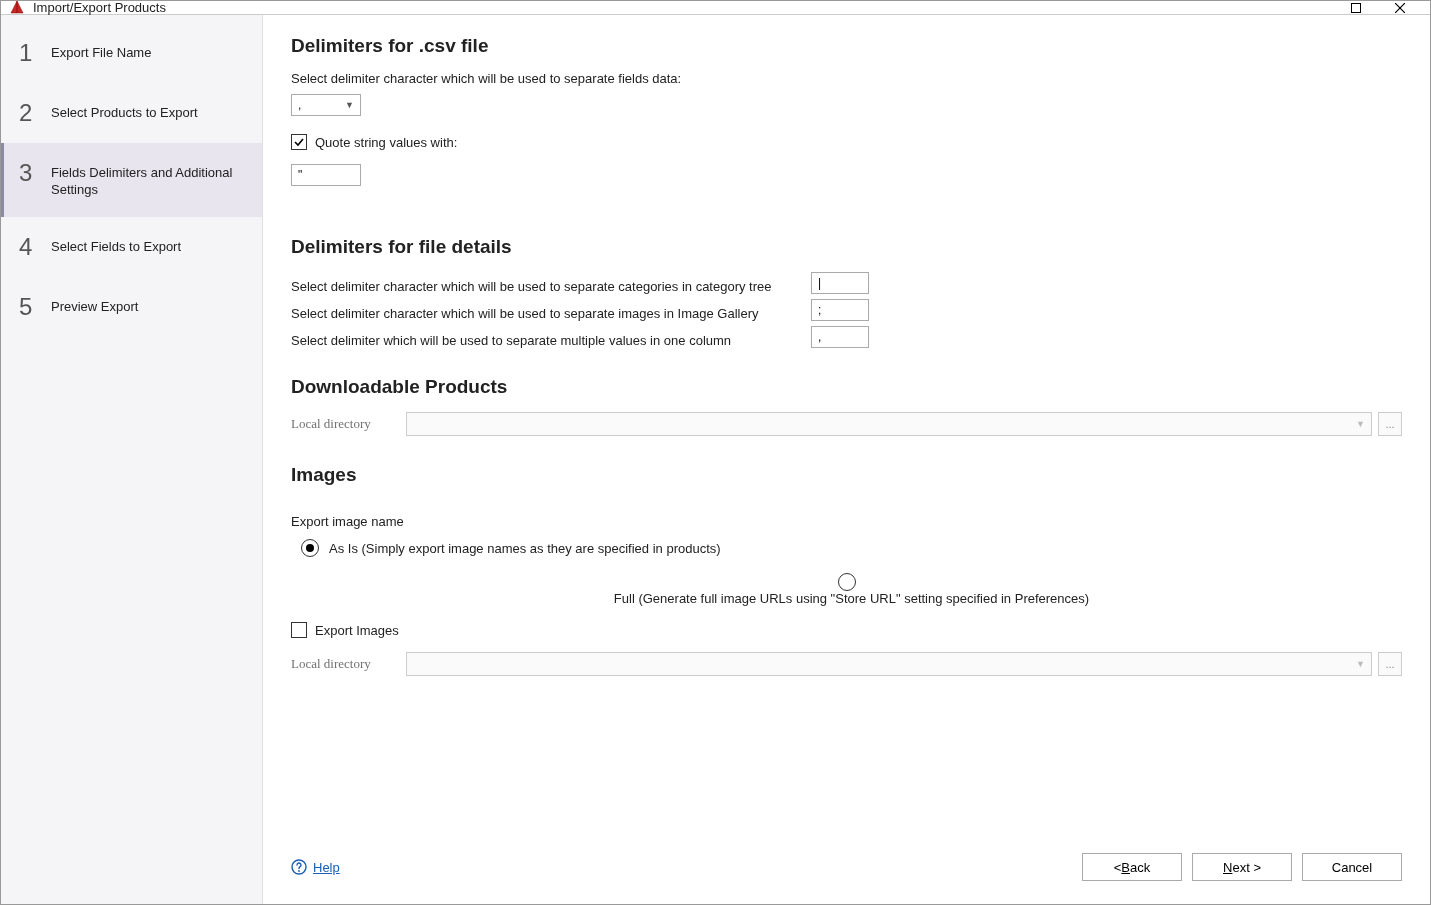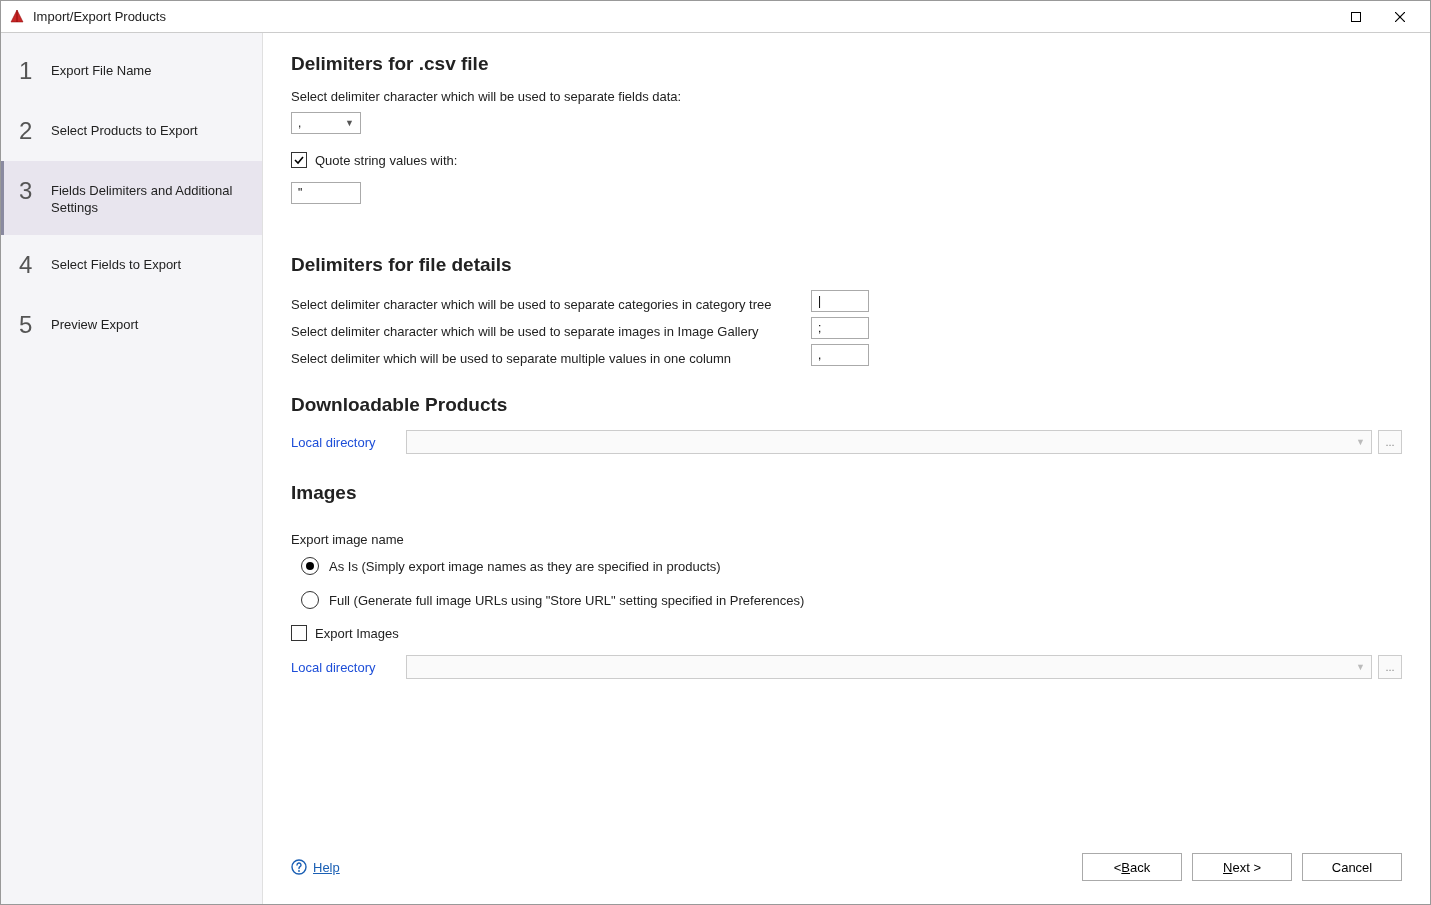--- a/index.html
+++ b/index.html
@@ -1,20 +1,20 @@
 <!DOCTYPE html>
 <html><head>
 <meta charset="utf-8">
 <style>
   * { box-sizing: border-box; margin: 0; padding: 0; }
   html, body { width: 1431px; height: 905px; font-family: "Segoe UI", Tahoma, sans-serif; font-size: 13px; color: #222; background: #fff; }
   .window { width: 1431px; height: 905px; border: 1px solid #999; position: relative; display: flex; flex-direction: column; }
 
   
-  .titlebar { height: 32px; display: flex; align-items: center; padding: 0 8px; border-bottom: 1px solid #ccc; }
+  .titlebar { height: 14px; display: flex; align-items: center; padding: 0 8px; border-bottom: 1px solid #ccc; }
   .titlebar .app-icon { width: 16px; height: 16px; margin-right: 8px; }
   .titlebar .title { flex: 1; font-size: 13px; }
   .titlebar .win-btn { width: 44px; height: 32px; display: flex; align-items: center; justify-content: center; cursor: pointer; }
 
   
   .body { flex: 1; display: flex; min-height: 0; }
 
   
   .sidebar { width: 262px; background: #f5f5f8; border-right: 1px solid #e0e0e0; padding-top: 8px; }
   .step { display: flex; align-items: flex-start; padding: 18px 16px 18px 18px; cursor: pointer; }
@@ -38,21 +38,21 @@
   .checkbox { width: 16px; height: 16px; border: 1px solid #333; margin-right: 8px; display: flex; align-items: center; justify-content: center; background: #fff; cursor: pointer; flex-shrink: 0; }
   .checkbox svg { display: none; }
   .checkbox.checked svg { display: block; }
 
   .small-input { border: 1px solid #aaa; height: 22px; width: 70px; padding: 0 6px; font-size: 12px; background: #fff; }
   .tiny-input { border: 1px solid #aaa; height: 22px; width: 58px; padding: 0 6px; font-size: 12px; background: #fff; }
 
   .detail-row { display: flex; align-items: flex-end; margin-bottom: 5px; }
   .detail-row .dlabel { width: 520px; font-size: 13px; }
 
-  .field-label-disabled { color: #1d4ed8; font-size: 13px; width: 115px; flex-shrink: 0; }
+  .field-label-disabled { color: #737373; font-size: 13px; width: 115px; flex-shrink: 0; font-family: Liberation Serif, serif; }
   .wide-combo { flex: 1; border: 1px solid #ccc; height: 24px; background: #fafafa; display: flex; align-items: center; justify-content: flex-end; padding-right: 6px; cursor: default; }
   .wide-combo .arrow { font-size: 9px; color: #bbb; }
   .browse-btn { width: 24px; height: 24px; border: 1px solid #ccc; margin-left: 6px; display: flex; align-items: center; justify-content: center; font-size: 11px; color: #888; cursor: default; background: #fafafa; flex-shrink: 0; }
 
   .section-label-sm { font-size: 13px; margin-bottom: 10px; margin-top: 28px; }
 
   .radio-row { display: flex; align-items: center; margin-bottom: 16px; }
   .radio { width: 18px; height: 18px; border: 1px solid #333; border-radius: 50%; margin-right: 10px; display: flex; align-items: center; justify-content: center; cursor: pointer; flex-shrink: 0; }
   .radio .dot { width: 8px; height: 8px; background: #000; border-radius: 50%; display: none; }
   .radio.selected .dot { display: block; }
@@ -167,21 +167,21 @@
         
         <h2 class="spaced">Images</h2>
         <div class="section-label-sm">Export image name</div>
 
         <div class="radio-row" style="padding-left:10px;text-align:right;">
           <div class="radio selected">
               <div class="dot"></div>
             </div>
           <span>As Is (Simply export image names as they are specified in products)</span>
         </div>
-        <div class="radio-row" style="padding-left:10px;">
+        <div class="radio-row" style="padding-left:10px;flex-direction:column;">
           <div class="radio"></div>
           <span>Full (Generate full image URLs using "Store URL" setting specified in Preferences)</span>
         </div>
 
         <div class="row">
           <div class="checkbox">
             
           </div>
           <span>Export Images</span>
         </div>

